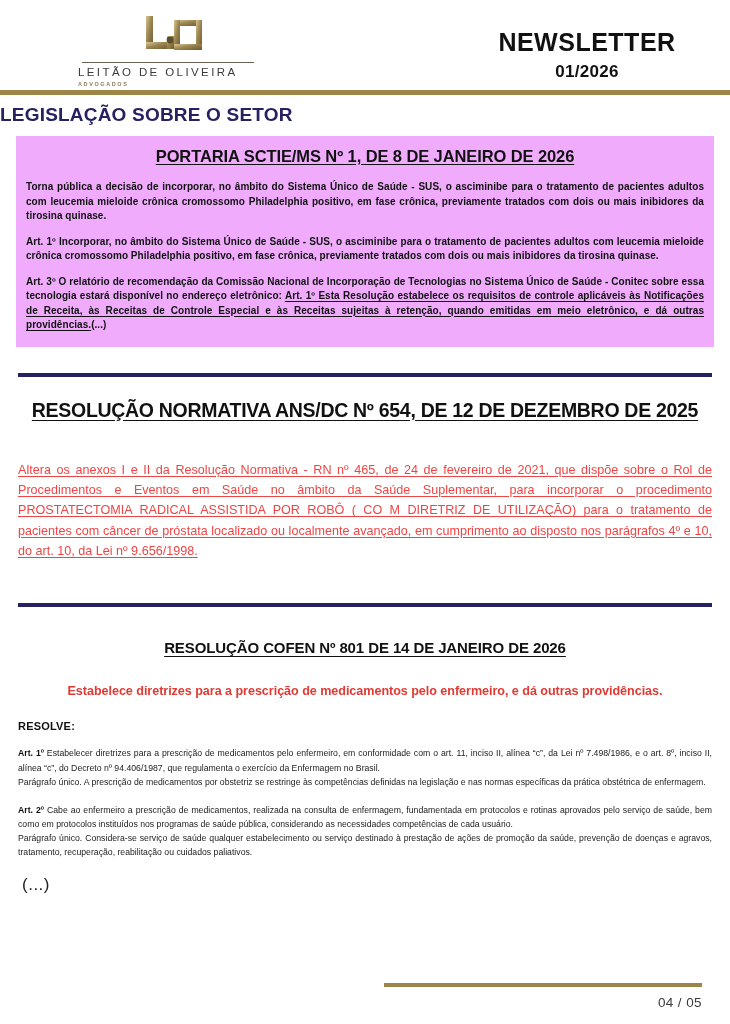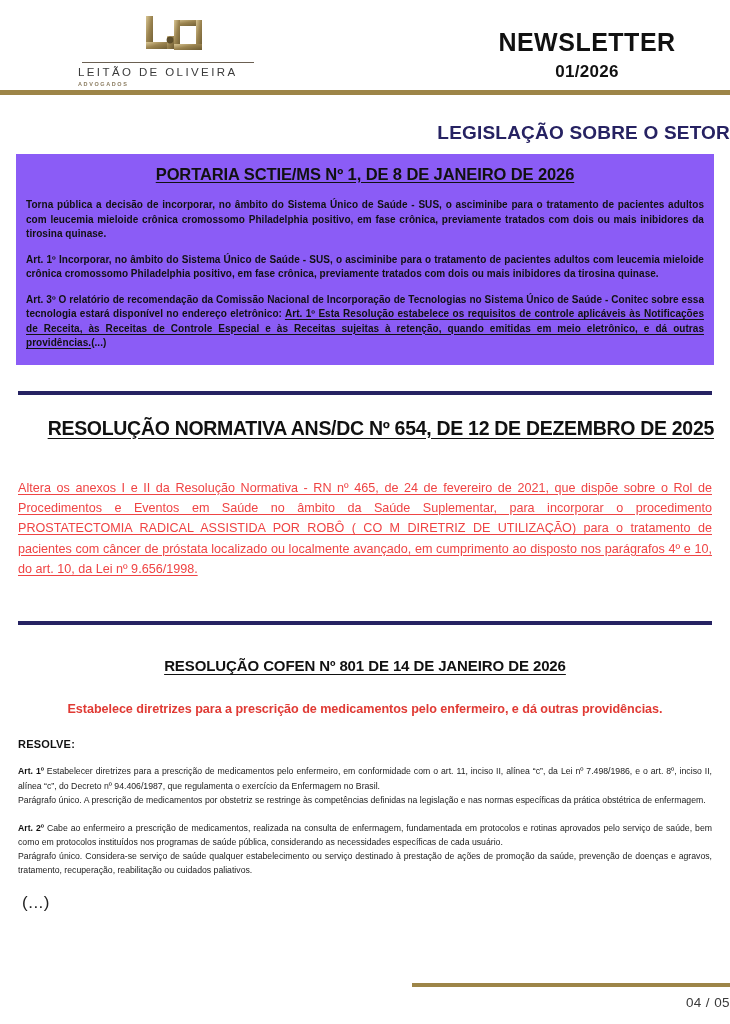--- a/index.html
+++ b/index.html
@@ -83,32 +83,32 @@
   .gold-bar {
     position: absolute;
     left: 0; right: 0;
     top: 90px;
     height: 5px;
     background: #9d8548;
   }
 
   
   .page-title {
-    text-align: right;
+    text-align: left;
     font-size: 19px;
     font-weight: 700;
     color: #262262;
     letter-spacing: 0.2px;
-    margin-top: 32px;
+    margin-top: 14px;
     margin-bottom: 10px;
   }
 
   
   .gray-box {
-    background: #8b5cf6;
+    background: #f0abfc;
     margin: 0 16px 0 16px;
     padding: 8px 10px 14px 10px;
   }
   .law-title {
     text-align: center;
     font-size: 16.5px;
     font-weight: 700;
     color: #111111;
     text-decoration: underline;
     text-underline-offset: 2px;
@@ -131,21 +131,21 @@
   
   .navy-divider {
     height: 4px;
     background: #262262;
     margin: 0 18px;
   }
 
   
   .sec2 { padding: 0 16px; }
   .law-title-2 {
-    text-align: right;
+    text-align: center;
     font-size: 19.5px;
     font-weight: 700;
     color: #111111;
     text-decoration: underline;
     text-underline-offset: 3px;
     margin: 22px 0 0 0;
     letter-spacing: -0.3px;
   }
   .p-underline {
     font-size: 12.6px;
@@ -200,20 +200,21 @@
     color: #222;
     margin: 16px 0 0 6px;
     letter-spacing: 0.5px;
   }
 
   
   .footer {
     position: absolute;
     left: 15px; right: 0;
     bottom: 14px;
+    padding-right: 28px;
     text-align: right;
   }
   .footer-rule {
     height: 4px;
     background: #9d8548;
     width: 318px;
     margin-left: auto;
     margin-bottom: 8px;
   }
   .footer-page {
@@ -284,21 +285,21 @@
 <div class="navy-divider"></div>
 
 <div class="sec3">
   <div class="law-title-3">RESOLUÇÃO COFEN Nº 801 DE 14 DE JANEIRO DE 2026</div>
   <p class="red-lead">Estabelece diretrizes para a prescrição de medicamentos pelo enfermeiro, e dá outras providências.</p>
   <div class="resolve">RESOLVE:</div>
 
   <p class="p-small"><b>Art. 1º</b><span> Estabelecer diretrizes para a prescrição de medicamentos pelo enfermeiro, em conformidade com o art. 11, inciso II, alínea “c”, da Lei nº 7.498/1986, e o art. 8º, inciso II, alínea “c”, do Decreto nº 94.406/1987, que regulamenta o exercício da Enfermagem no Brasil.</span></p>
   <p class="p-small tight">Parágrafo único. A prescrição de medicamentos por obstetriz se restringe às competências definidas na legislação e nas normas específicas da prática obstétrica de enfermagem.</p>
 
-  <p class="p-small"><b>Art. 2º</b><span> Cabe ao enfermeiro a prescrição de medicamentos, realizada na consulta de enfermagem, fundamentada em protocolos e rotinas aprovados pelo serviço de saúde, bem como em protocolos instituídos nos programas de saúde pública, considerando as necessidades específicas de cada usuário.</span></p>
+  <p class="p-small"><b>Art. 2º</b><span> Cabe ao enfermeiro a prescrição de medicamentos, realizada na consulta de enfermagem, fundamentada em protocolos e rotinas aprovados pelo serviço de saúde, bem como em protocolos instituídos nos programas de saúde pública, considerando as necessidades competências de cada usuário.</span></p>
   <p class="p-small tight">Parágrafo único. Considera-se serviço de saúde qualquer estabelecimento ou serviço destinado à prestação de ações de promoção da saúde, prevenção de doenças e agravos, tratamento, recuperação, reabilitação ou cuidados paliativos.</p>
 
   <div class="ellipsis">(...)</div>
 </div>
 
 <div class="footer">
   <div class="footer-rule"></div>
   <div class="footer-page">04 / 05</div>
 </div>
 

